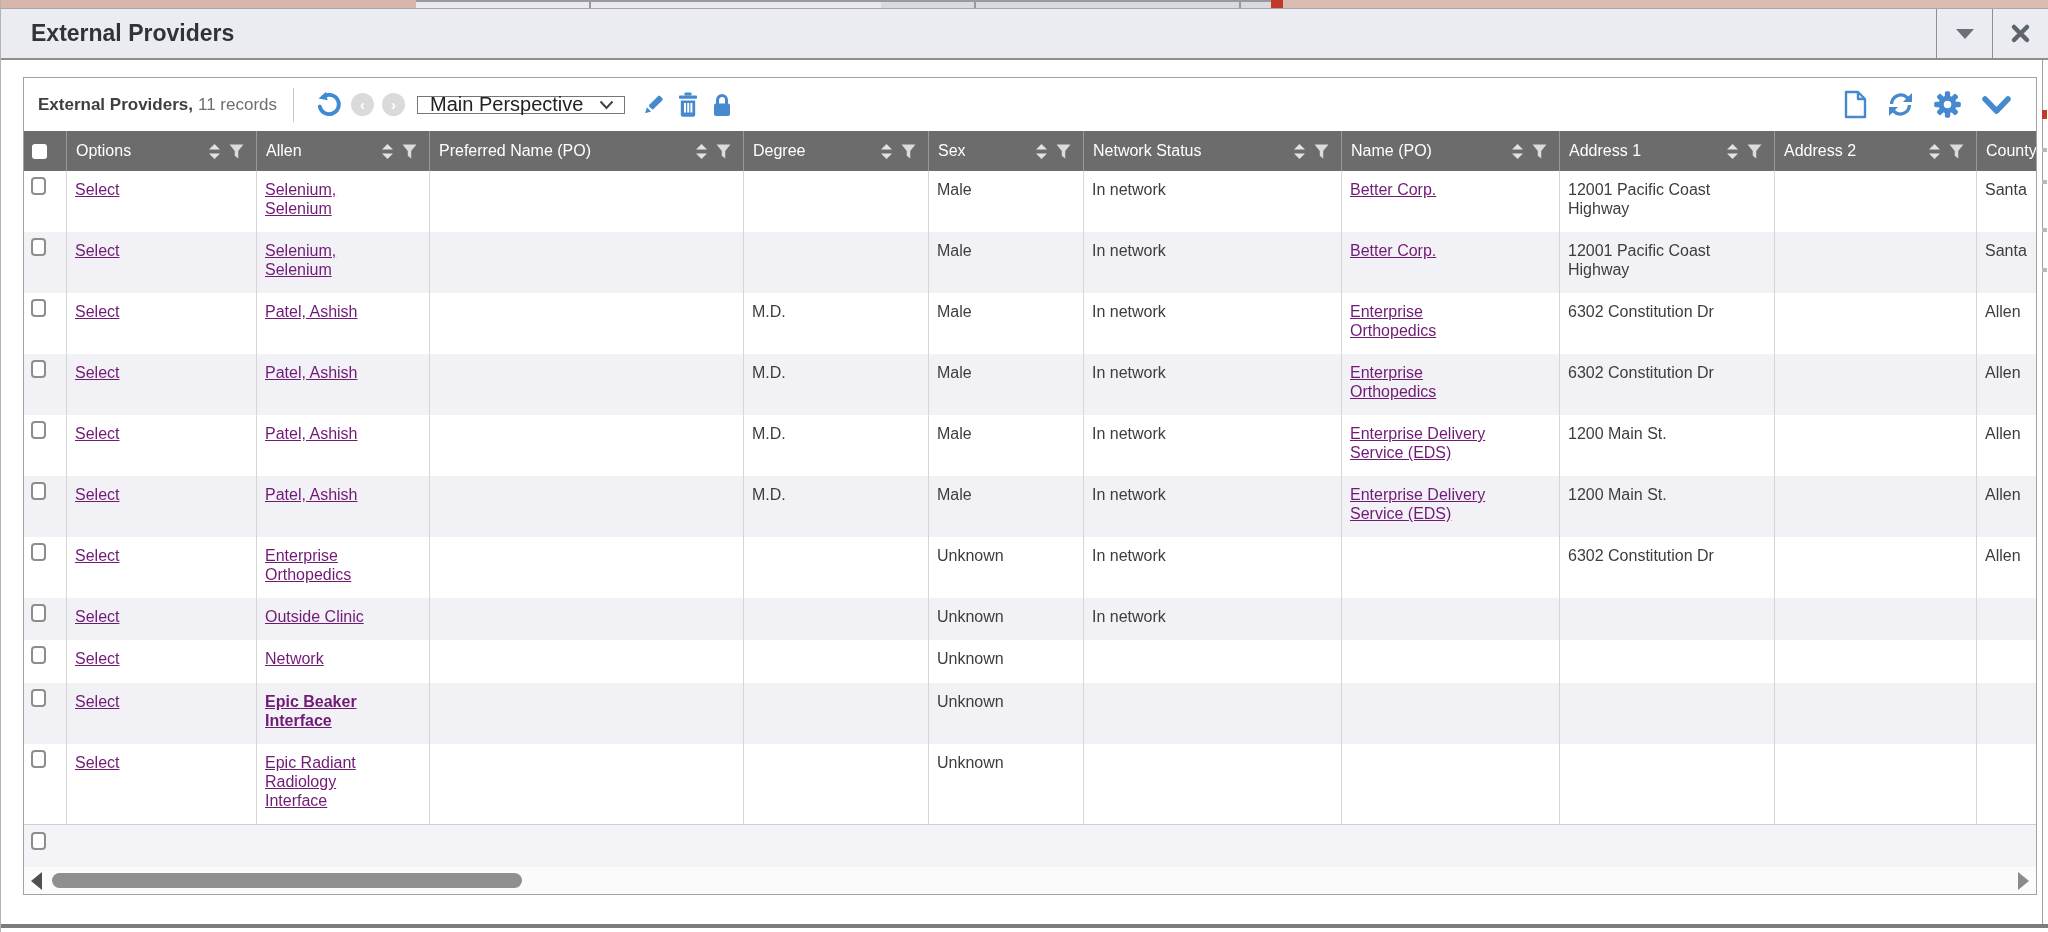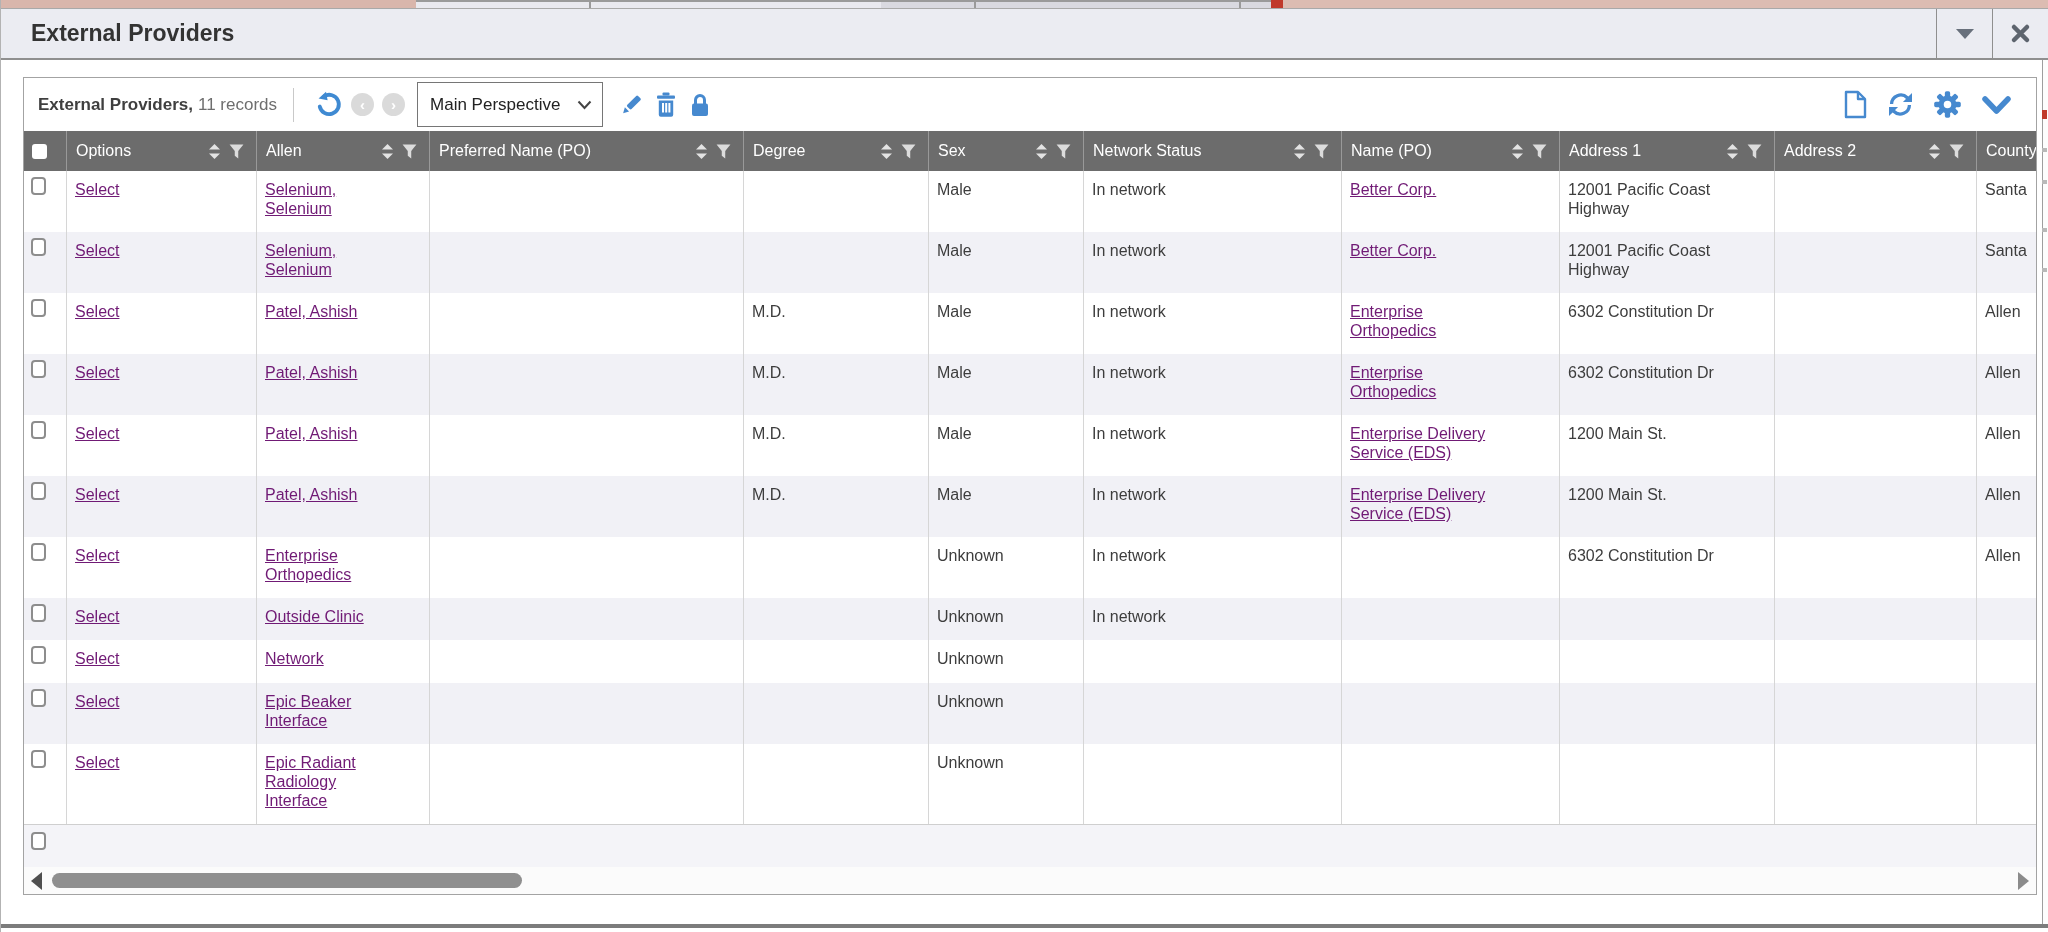--- a/index.html
+++ b/index.html
@@ -22,22 +22,22 @@
     border:1px solid #a3a3a3; display:flex; flex-direction:column; }
 
   
   .toolbar { height:53px; display:flex; align-items:center; padding:0 14px 0 14px; background:#fff; flex:none; }
   .grid-title { font-size:17px; font-weight:bold; color:#3f3f3f; white-space:nowrap; }
   .grid-count { font-size:17px; color:#6e6e6e; font-weight:normal; padding-left:5px; white-space:nowrap; }
   .vdivider { width:1px; height:34px; background:#c9c9c9; margin:0 16px 0 16px; }
   .icon-btn { display:flex; align-items:center; justify-content:center; cursor:pointer; margin:0 5px; }
   .nav-circle { width:23px; height:23px; border-radius:50%; background:#dadada; color:#fff; display:flex; align-items:center; justify-content:center;
     font-size:15px; font-weight:bold; margin:0 4px; }
-  .perspective { margin:0 10px 0 8px; height:45px; min-width:186px; border:1px solid #767676; background:#fff; display:flex; align-items:center;
-    padding:0 10px 0 12px; font-size:17px; color:#222; cursor:pointer; }
+  .perspective { margin:0 10px 0 8px; height:18px; min-width:186px; border:1px solid #767676; background:#fff; display:flex; align-items:center;
+    padding:0 10px 0 12px; font-size:20px; color:#222; cursor:pointer; }
   .perspective .lbl { flex:1; padding-right:16px; }
   .toolbar-right { margin-left:auto; display:flex; align-items:center; }
   .toolbar-right .icon-btn { margin:0 9px; }
 
   
   .table-viewport { flex:1; overflow:hidden; display:flex; flex-direction:column; }
   .table-inner { width:2308px; display:flex; flex-direction:column; flex:1; }
   .thead { display:flex; height:40px; background:#6c6c6c; flex:none; }
   .th { display:flex; align-items:center; color:#fff; font-size:16px; border-right:1px solid #999; padding:0 12px 0 9px; cursor:pointer; }
   .th .lbl { flex:1; white-space:nowrap; overflow:hidden; }
@@ -480,21 +480,21 @@
               <div class="td" style="width: 218px; flex: 0 0 auto; padding-right: 52px;"></div>
               <div class="td" style="width: 215px; flex: 0 0 auto; padding-right: 24px;"></div>
               <div class="td" style="width: 202px; flex: 0 0 auto;"></div>
               <div class="td" style="width: 355px; flex: 0 0 auto;"></div>
             </div>
             <div class="tr odd" style="min-height: 58px;">
               <div class="td-check">
                 <div class="row-checkbox"></div>
               </div>
               <div class="td" style="width: 190px; flex: 0 0 auto;"><a class="cell-link">Select</a></div>
-              <div class="td" style="width: 173px; flex: 0 0 auto; padding-right: 34px;"><a class="cell-link">Epic Beaker Interface</a></div>
+              <div class="td" style="width: 173px; flex: 0 0 auto; padding-right: 34px; font-weight: bold;"><a class="cell-link">Epic Beaker Interface</a></div>
               <div class="td" style="width: 314px; flex: 0 0 auto;"></div>
               <div class="td" style="width: 185px; flex: 0 0 auto;"></div>
               <div class="td" style="width: 155px; flex: 0 0 auto;">Unknown</div>
               <div class="td" style="width: 258px; flex: 0 0 auto;"></div>
               <div class="td" style="width: 218px; flex: 0 0 auto; padding-right: 52px;"></div>
               <div class="td" style="width: 215px; flex: 0 0 auto; padding-right: 24px;"></div>
               <div class="td" style="width: 202px; flex: 0 0 auto;"></div>
               <div class="td" style="width: 355px; flex: 0 0 auto;"></div>
             </div>
             <div class="tr even" style="min-height: 77px;">

